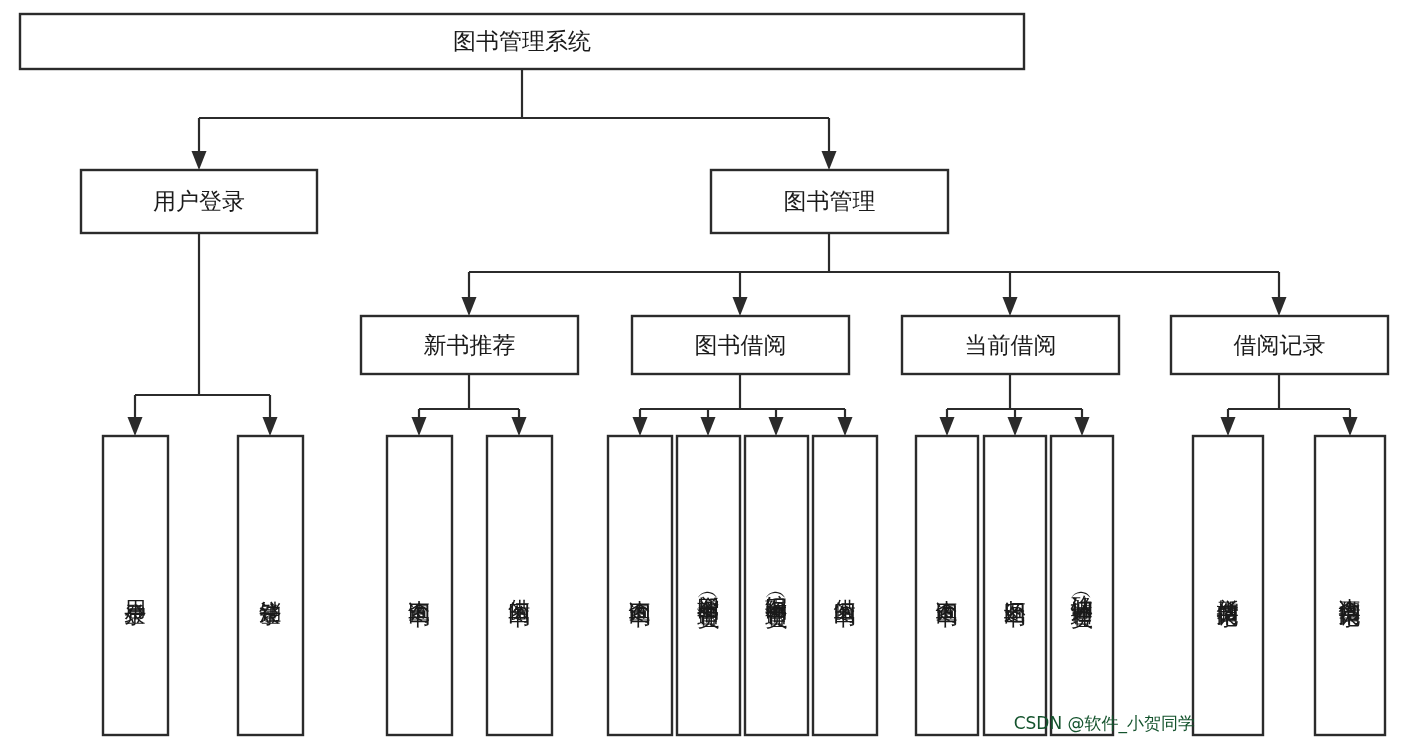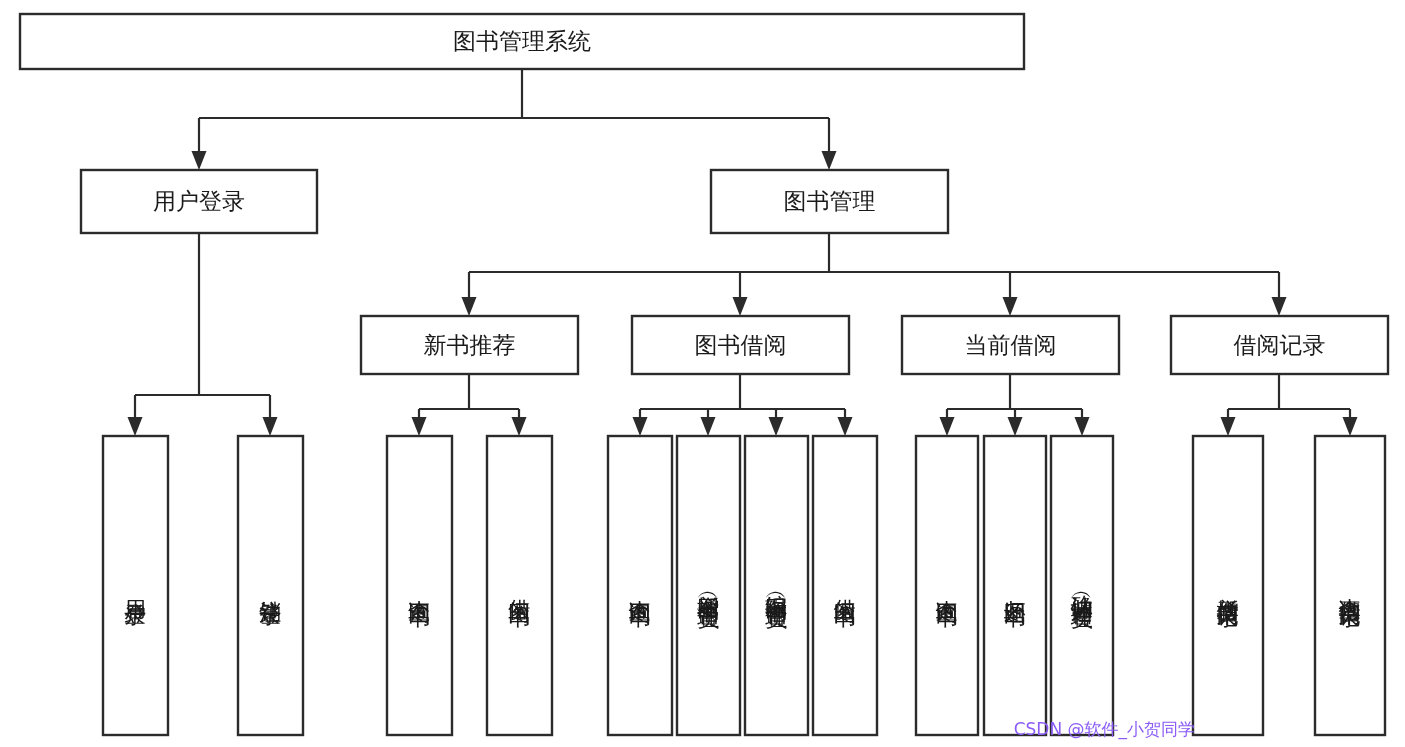--- a/index.html
+++ b/index.html
@@ -61,24 +61,24 @@
     stroke-linecap: butt;
     stroke-linejoin: miter;
   }
   .arrow-head {
     fill: #2b2b2b;
     stroke: none;
   }
   .watermark {
     position: absolute;
     right: 12px;
-    bottom: 6px;
+    bottom: 12px;
     font-family: "DejaVu Sans", "Liberation Sans", sans-serif;
     font-size: 17px;
-    color: #8b5cf6;
+    color: #14532d;
     white-space: nowrap;
     user-select: none;
   }
 </style>
 </head>
 <body>
 
 <div id="diagram-root">
   <svg id="diagram-svg" width="1405" height="747" viewBox="0 0 1405 747" xmlns="http://www.w3.org/2000/svg">
     <g id="connector-layer">

